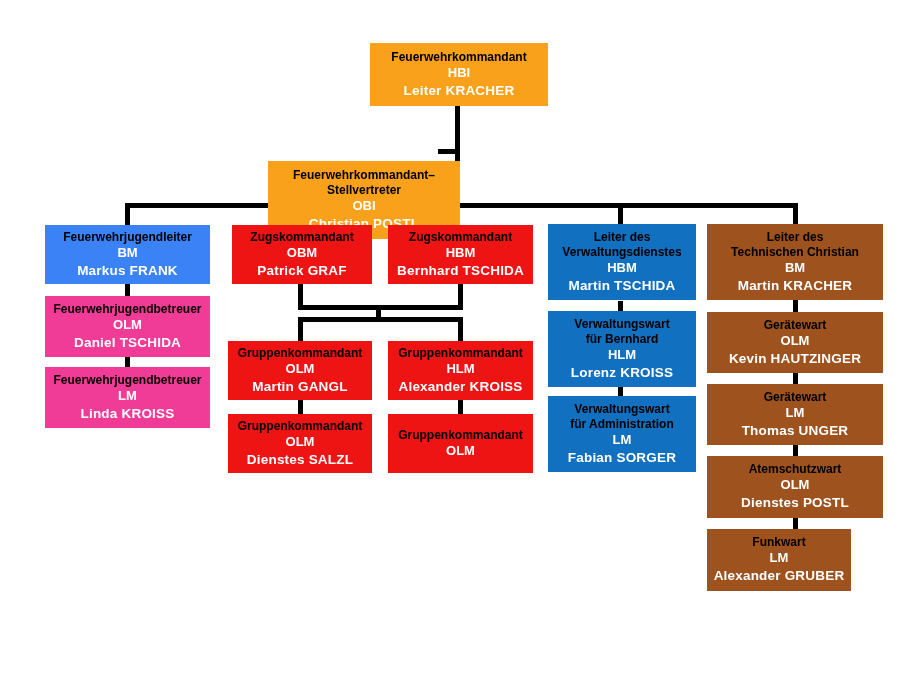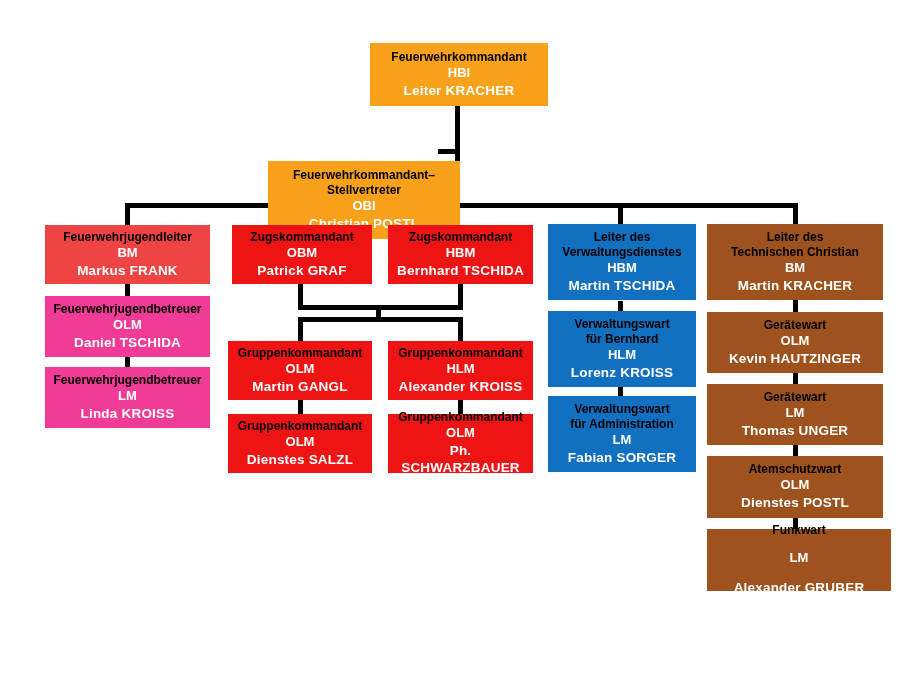--- a/index.html
+++ b/index.html
@@ -53,21 +53,21 @@
     <div class="name">Leiter KRACHER</div>
   </div>
 
   <div class="node" style="left: 268px; top: 113px; width: 192px; height: 78px; background-color: rgb(249, 161, 27); margin-top: 48px;">
     <div class="title">Feuerwehrkommandant–</div>
     <div class="title">Stellvertreter</div>
     <div class="rank">OBI</div>
     <div class="name">Christian POSTL</div>
   </div>
 
-  <div class="node" style="left: 45px; top: 225px; width: 165px; height: 59px; background-color: #ef4444;">
+  <div class="node" style="left: 45px; top: 225px; width: 165px; height: 59px; background-color: #3b82f6;">
     <div class="title">Feuerwehrjugendleiter</div>
     <div class="rank">BM</div>
     <div class="name">Markus FRANK</div>
   </div>
   <div class="node" style="left: 45px; top: 296px; width: 165px; height: 61px; background-color: rgb(240, 60, 150);">
     <div class="title">Feuerwehrjugendbetreuer</div>
     <div class="rank">OLM</div>
     <div class="name">Daniel TSCHIDA</div>
   </div>
   <div class="node" style="left: 45px; top: 367px; width: 165px; height: 61px; background-color: rgb(240, 60, 150);">
@@ -98,21 +98,20 @@
     <div class="name">Alexander KROISS</div>
   </div>
   <div class="node" style="left: 228px; top: 414px; width: 144px; height: 59px; background-color: rgb(238, 20, 20);">
     <div class="title">Gruppenkommandant</div>
     <div class="rank">OLM</div>
     <div class="name">Dienstes SALZL</div>
   </div>
   <div class="node" style="left: 388px; top: 414px; width: 145px; height: 59px; background-color: rgb(238, 20, 20);">
     <div class="title">Gruppenkommandant</div>
     <div class="rank">OLM</div>
-    <div class="name">Ph. SCHWARZBAUER</div>
   </div>
 
   <div class="node" style="left: 548px; top: 224px; width: 148px; height: 76px; background-color: rgb(17, 112, 192);">
     <div class="title">Leiter des</div>
     <div class="title">Verwaltungsdienstes</div>
     <div class="rank">HBM</div>
     <div class="name">Martin TSCHIDA</div>
   </div>
   <div class="node" style="left: 548px; top: 311px; width: 148px; height: 76px; background-color: rgb(17, 112, 192);">
     <div class="title">Verwaltungswart</div>
@@ -141,19 +140,19 @@
   <div class="node" style="left: 707px; top: 384px; width: 176px; height: 61px; background-color: rgb(158, 82, 29);">
     <div class="title">Gerätewart</div>
     <div class="rank">LM</div>
     <div class="name">Thomas UNGER</div>
   </div>
   <div class="node" style="left: 707px; top: 456px; width: 176px; height: 62px; background-color: rgb(158, 82, 29);">
     <div class="title">Atemschutzwart</div>
     <div class="rank">OLM</div>
     <div class="name">Dienstes POSTL</div>
   </div>
-  <div class="node" style="left: 707px; top: 529px; width: 184px; height: 62px; background-color: rgb(158, 82, 29); gap: 12px;">
+  <div class="node" style="left: 707px; top: 529px; width: 144px; height: 62px; background-color: rgb(158, 82, 29);">
     <div class="title">Funkwart</div>
     <div class="rank">LM</div>
     <div class="name">Alexander GRUBER</div>
   </div>
 
 </div>
 
 </body></html>

